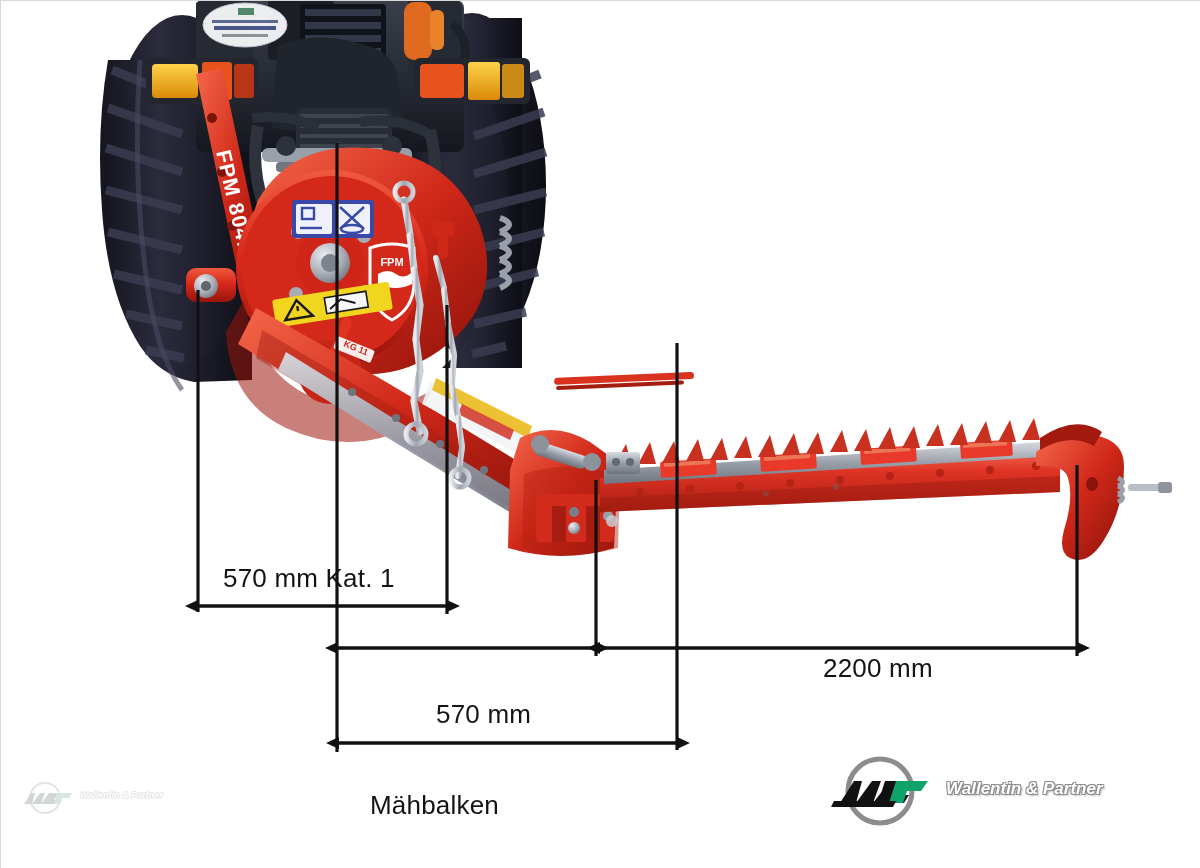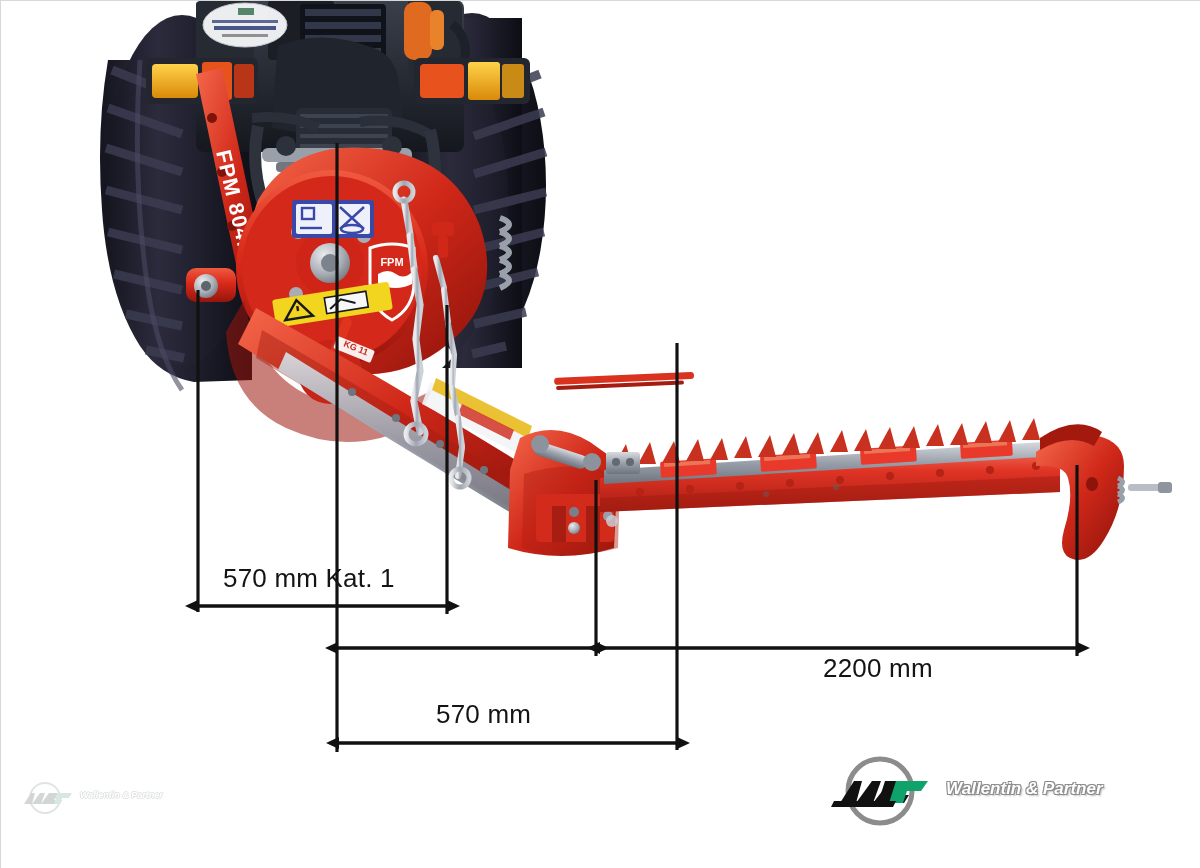--- a/index.html
+++ b/index.html
@@ -446,20 +446,21 @@
       <line x1="339" y1="743" x2="677" y2="743" marker-start="url(#arrL)" marker-end="url(#arrR)"></line>
     </g>
   </svg>
 
   <div class="dimtext" style="left:223px;top:562px;">570 mm Kat. 1</div>
 
   <div class="dimtext" style="left:436px;top:652px;margin-top:46px;">570 mm</div>
 
   <div class="dimtext" style="left:823px;top:652px;">2200 mm</div>
 
+  <div class="dimtext" style="left:370px;top:789px;">Mähbalken</div>
 
   <div id="logo">
     <svg width="270" height="72" viewBox="0 0 270 72" xmlns="http://www.w3.org/2000/svg">
       <g>
         <circle cx="52" cy="36" r="32" fill="none" stroke="#8c8c8c" stroke-width="5"></circle>
       </g>
       <g>
         <path d="M12 48 l14 -22 l8 0 l-6 22 z" fill="#111111"></path>
         <path d="M28 48 l16 -22 l9 0 l-8 22 z" fill="#111111"></path>
         <path d="M45 48 l17 -22 l9 0 l-9 22 z" fill="#111111"></path>

